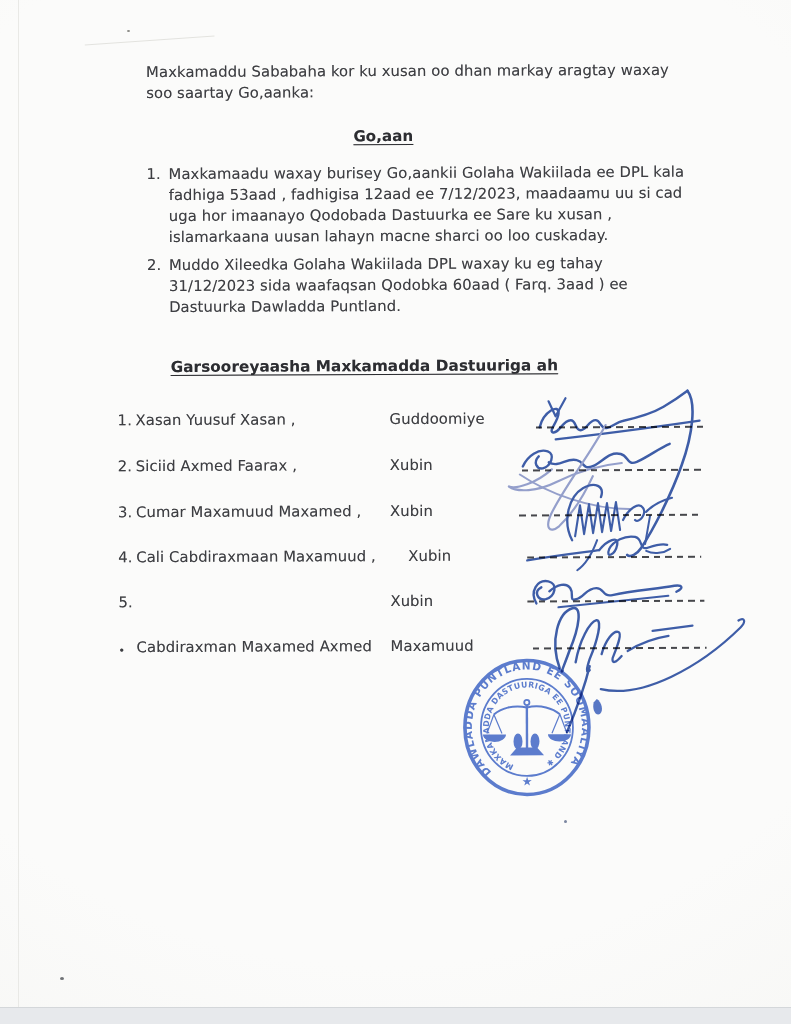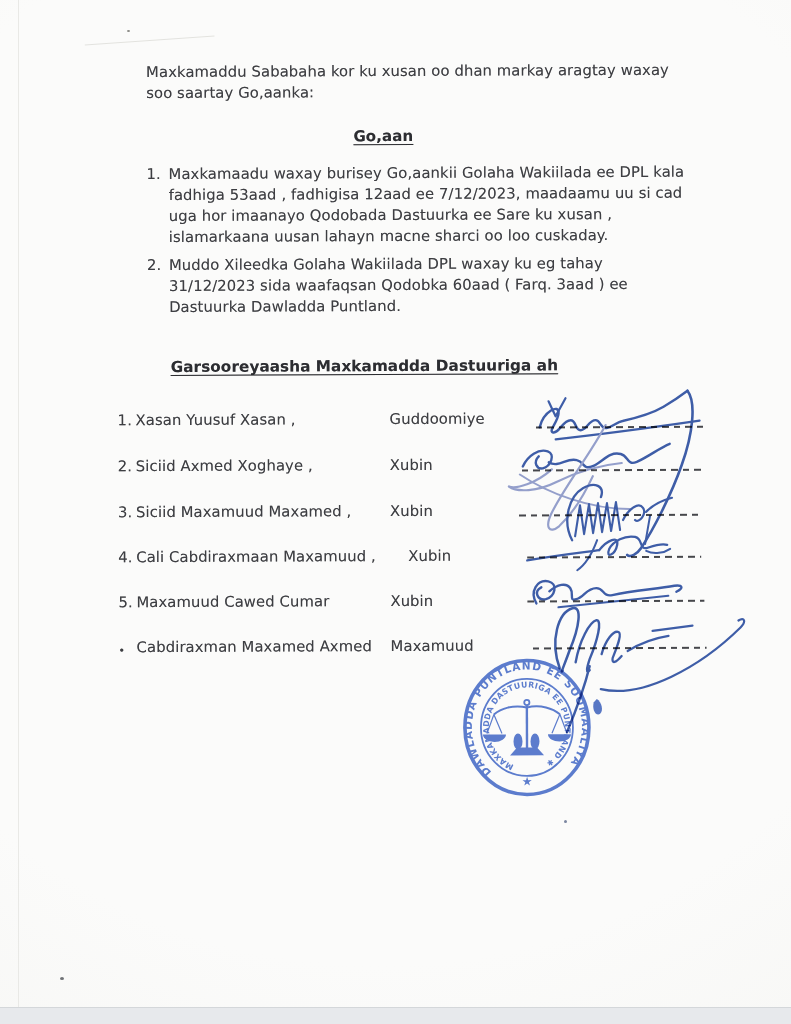--- a/index.html
+++ b/index.html
@@ -103,36 +103,35 @@
       <span class="bold underline">Garsooreyaasha Maxkamadda Dastuuriga ah</span>
     </div>
 
     <div class="row r1">
       <span class="txt num">1.</span>
       <span class="txt name">Xasan Yuusuf Xasan ,</span>
       <span class="txt role">Guddoomiye</span>
     </div>
     <div class="row r2">
       <span class="txt num">2.</span>
-      <span class="txt name">Siciid Axmed Xoghaye ,</span>
+      <span class="txt name">Siciid Axmed Faarax ,</span>
       <span class="txt role">Xubin</span>
     </div>
     <div class="row r3">
       <span class="txt num">3.</span>
-      <span class="txt name">Siciid Maxamuud Maxamed ,</span>
+      <span class="txt name">Cumar Maxamuud Maxamed ,</span>
       <span class="txt role">Xubin</span>
     </div>
     <div class="row r4">
       <span class="txt num">4.</span>
       <span class="txt name">Cali Cabdiraxmaan Maxamuud ,</span>
       <span class="txt role">Xubin</span>
     </div>
     <div class="row r5">
       <span class="txt num">5.</span>
-      <span class="txt name">Maxamuud Cawed Cumar</span>
       <span class="txt role">Xubin</span>
     </div>
     <div class="row r6">
       <span class="txt num">•</span>
       <span class="txt name">Cabdiraxman Maxamed Axmed</span>
       <span class="txt role">Maxamuud</span>
     </div>
 
     <div class="dash d1"></div>
     <div class="dash d2"></div>

